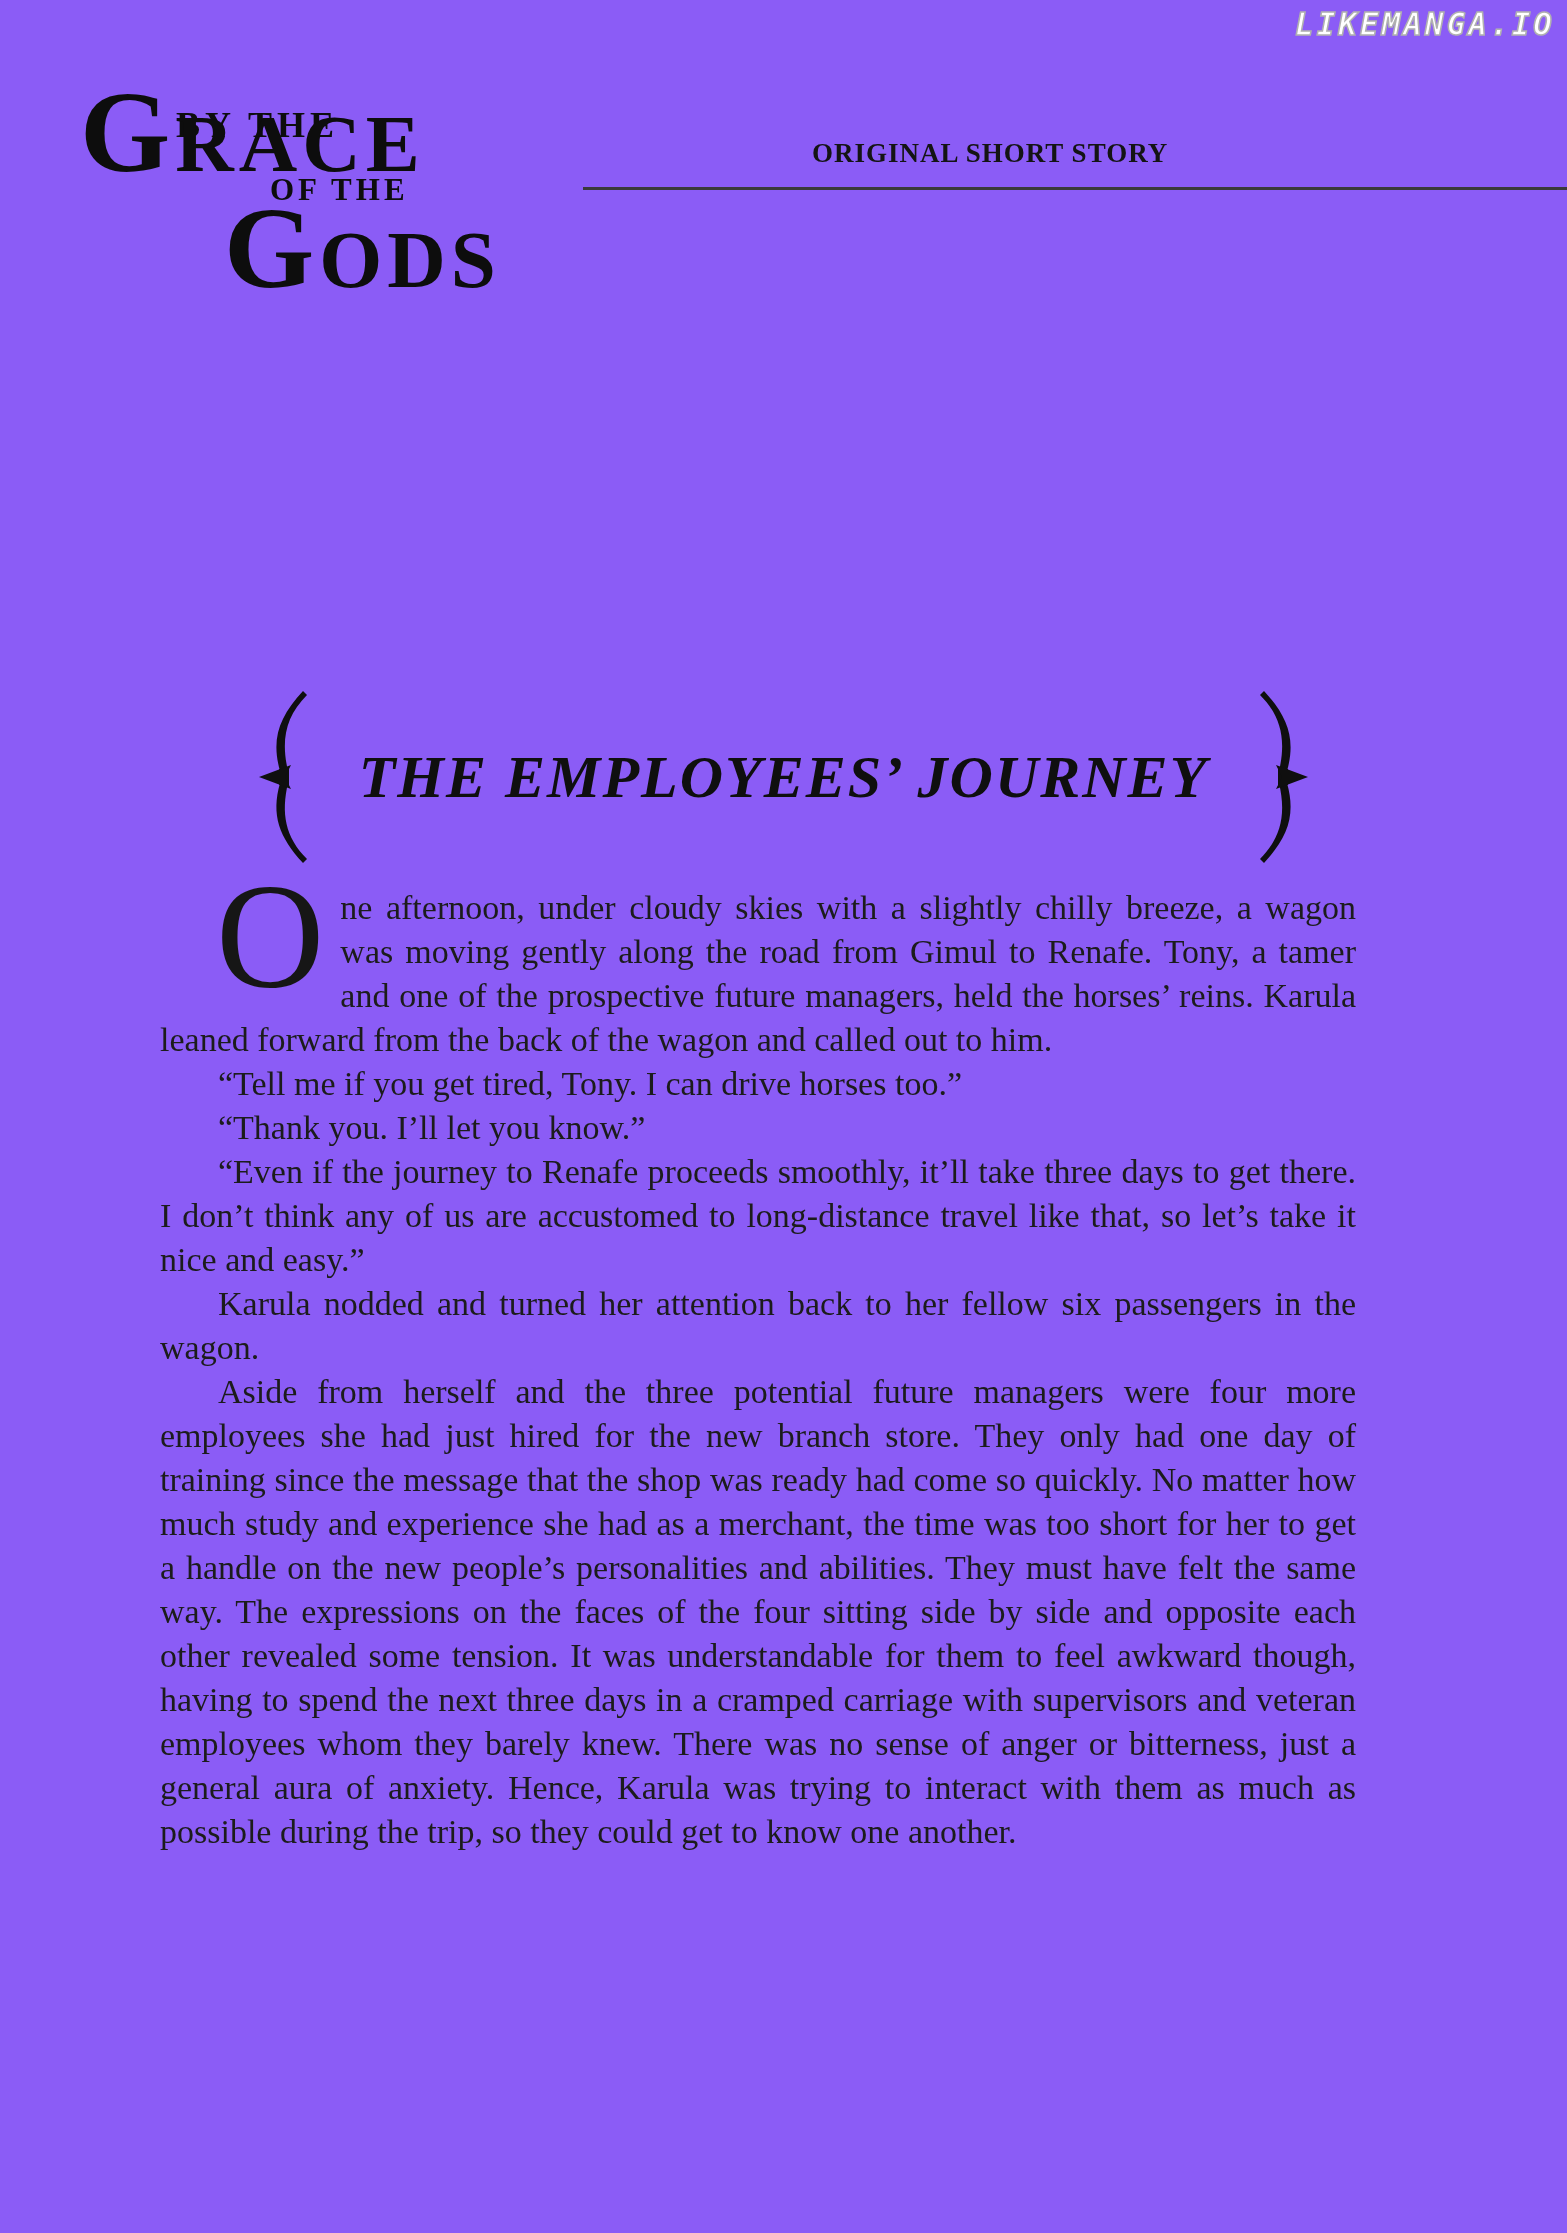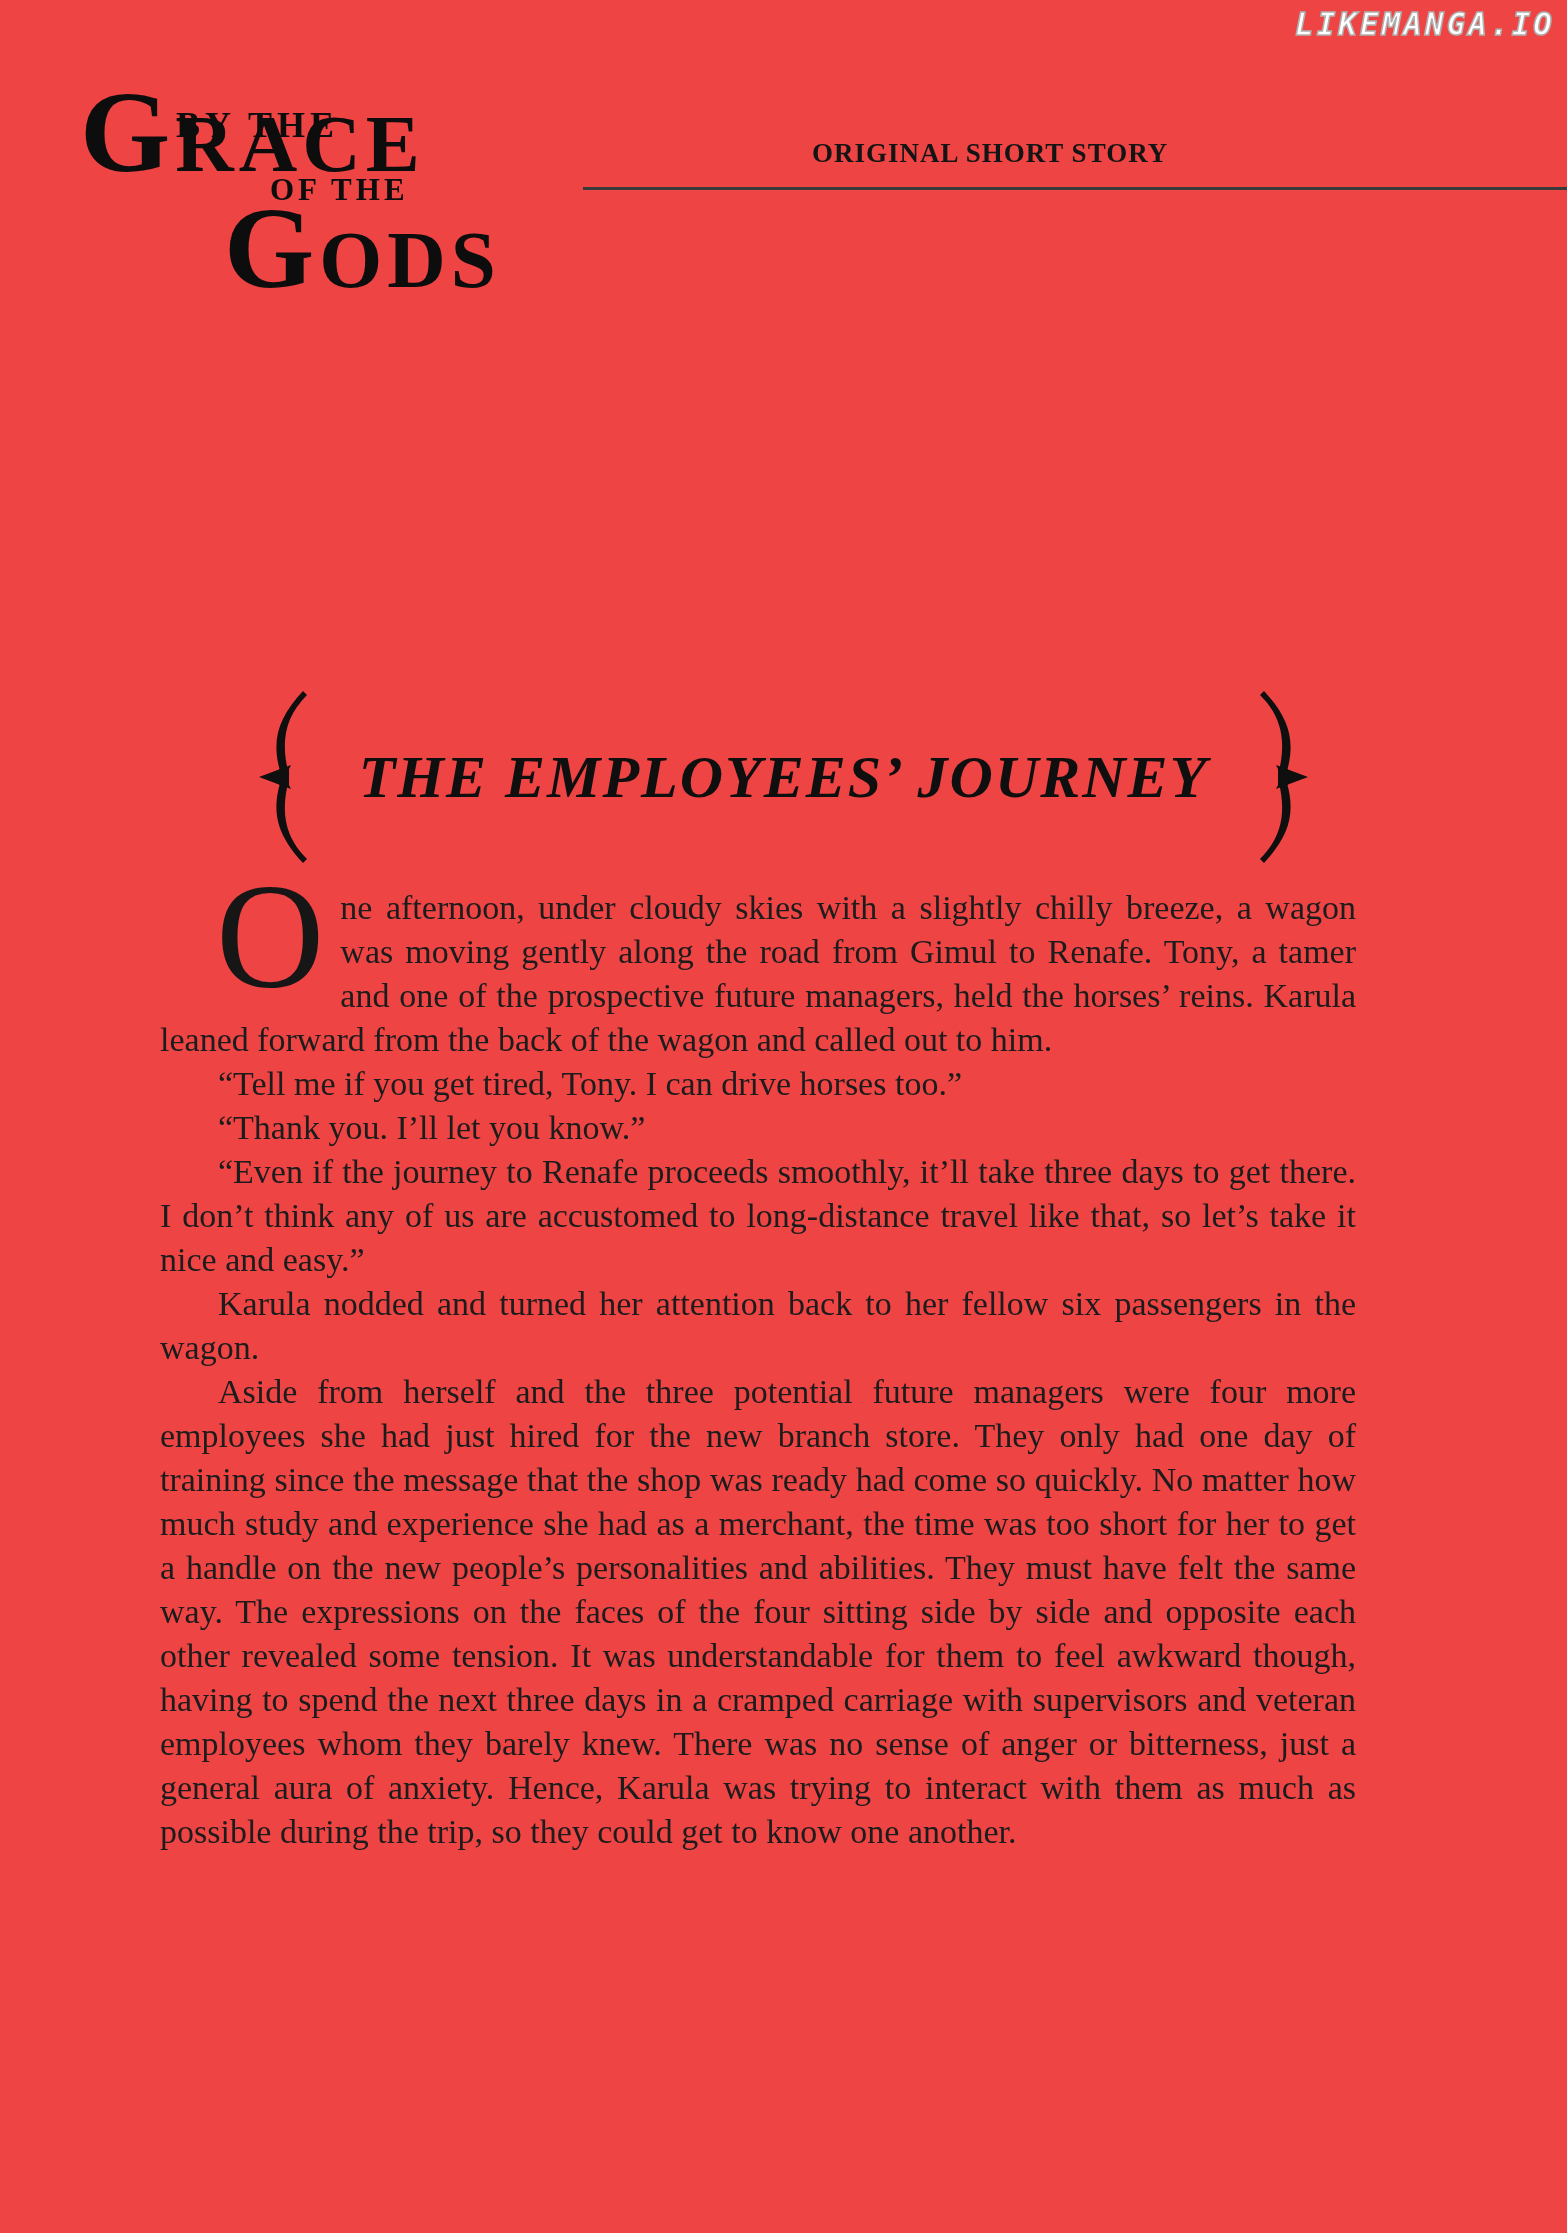--- a/index.html
+++ b/index.html
@@ -1,20 +1,20 @@
 <!DOCTYPE html>
 <html><head>
 <meta charset="utf-8">
 <style>
   html,body{margin:0;padding:0;}
   body{
     width:1567px;height:2233px;position:relative;background:#ffffff;
     font-family:"Liberation Serif", serif;overflow:hidden;
   }
-  .page{position:absolute;inset:0;background:#ef4444;}
+  .page{position:absolute;inset:0;background:#8b5cf6;}
 
   
   .watermark{
     position:absolute;top:6px;right:12px;
     font-family:"DejaVu Sans Mono", monospace;
     font-style:italic;font-weight:bold;font-size:31px;letter-spacing:3px;
     color:#ffffff;-webkit-text-stroke:1.5px #b0b0b0;
     text-shadow:0 0 1px #c4c4c4;
   }
 

